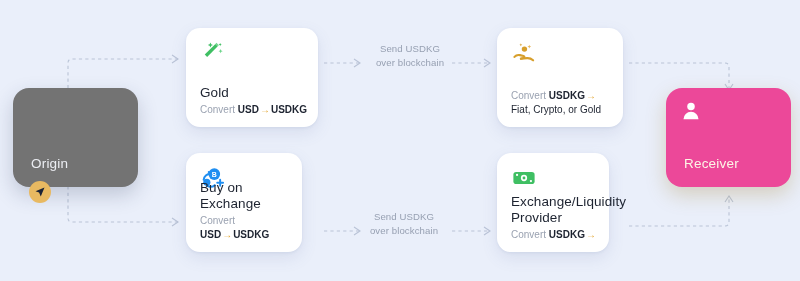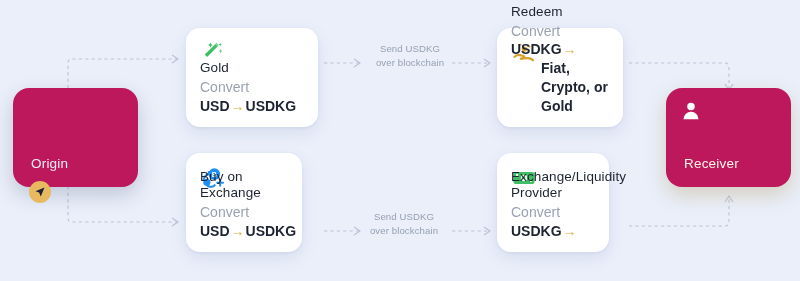--- a/index.html
+++ b/index.html
@@ -13,26 +13,26 @@
   .stage { position:absolute; inset:0;border-radius:23px; }
 
   
   .card { position:absolute; border-radius:14px; box-sizing:border-box; }
 
   .card-white {
     background:#ffffff;
     box-shadow:0 6px 16px rgba(90,110,160,.13), 0 1px 3px rgba(90,110,160,.10);
   }
   .card-origin {
-    background:#be185d;
+    background:#737373;
     border-radius:16px;
     box-shadow:0 8px 20px rgba(40,55,90,.22);
   }
   .card-receiver {
-    background:#be185d;
+    background:#ec4899;
     border-radius:16px;
     box-shadow:0 8px 20px rgba(150,110,20,.25);
   }
 
   
   #node-origin    { left:13px;  top:88px;  width:125px; height:99px; }
   #node-mint      { left:186px; top:28px;  width:132px; height:99px; }
   #node-buy       { left:186px; top:153px; width:116px; height:99px; }
   #node-redeem    { left:497px; top:28px;  width:126px; height:99px; }
   #node-exchange  { left:497px; top:153px; width:112px; height:99px; }
@@ -50,25 +50,25 @@
 
   #receiver-icon { position:absolute; left:14px; top:12px; width:22px; height:22px; }
   #receiver-icon svg { width:22px; height:22px; display:block; }
 
   
   .card-text { position:absolute; left:14px; right:10px; bottom:11px; }
   .c-title {
     font-size:13.5px; color:#1d2330; letter-spacing:.1px;
     line-height:1.18; margin:0 0 2px 0; font-weight:400;
   }
-  .c-sub { font-size:14px; line-height:1.35; color:#1d2330; margin:0; }
+  .c-sub { font-size:10px; line-height:1.35; color:#1d2330; margin:0; }
   .c-sub .muted { color:#9aa2b1; }
   .c-sub .strong { font-weight:700; color:#1d2330; }
   .c-sub .arrow { color:#e3a93a; font-weight:700; padding:0 1px; }
-  .c-sub .line2 { display:block; font-weight:700; color:#1d2330;margin-left:30px; }
+  .c-sub .line2 { display:block; font-weight:400; color:#1d2330; }
 
   .dark-label {
     position:absolute; left:18px; bottom:16px;
     font-size:13.5px; color:#eceef3; font-weight:400; letter-spacing:.2px;
   }
   .receiver-label {
     position:absolute; left:18px; bottom:16px;
     font-size:13.5px; color:#fdf6e6; font-weight:400; letter-spacing:.2px;
   }
 
@@ -208,21 +208,20 @@
     <div class="icon-slot">
       <svg viewBox="0 0 24 24" aria-hidden="true">
         <path d="M3.2 15.6 c1.4 -1.6 3.2 -2 5 -1.6 l3.4 .8 c1 .25 1.05 1.6 .05 1.85 l-2.5 .6" fill="none" stroke="#d79f2c" stroke-width="2" stroke-linecap="round"></path>
         <path d="M9.2 17.2 l5.6 -.5 c2.4 -.2 4 .6 5.6 2" fill="none" stroke="#d79f2c" stroke-width="2" stroke-linecap="round"></path>
         <circle cx="12.4" cy="8.4" r="2.5" fill="#d79f2c"></circle>
         <path d="M16.9 4.4 l.5 1.2 1.2 .5 -1.2 .5 -.5 1.2 -.5 -1.2 -1.2 -.5 1.2 -.5z" fill="#e8b961"></path>
         <path d="M9.1 3.1 l.4 .95 .95 .4 -.95 .4 -.4 .95 -.4 -.95 -.95 -.4 .95 -.4z" fill="#d79f2c"></path>
       </svg>
     </div>
     <div class="card-text">
-      <p class="c-title">Redeem</p>
       <p class="c-sub">
         <span class="muted">Convert</span>
         <span class="strong">USDKG</span><span class="arrow">→</span>
         <span class="line2">Fiat, Crypto, or Gold</span>
       </p>
     </div>
   </div>
 
   <div class="card card-white" id="node-exchange">
     <div class="icon-slot">

